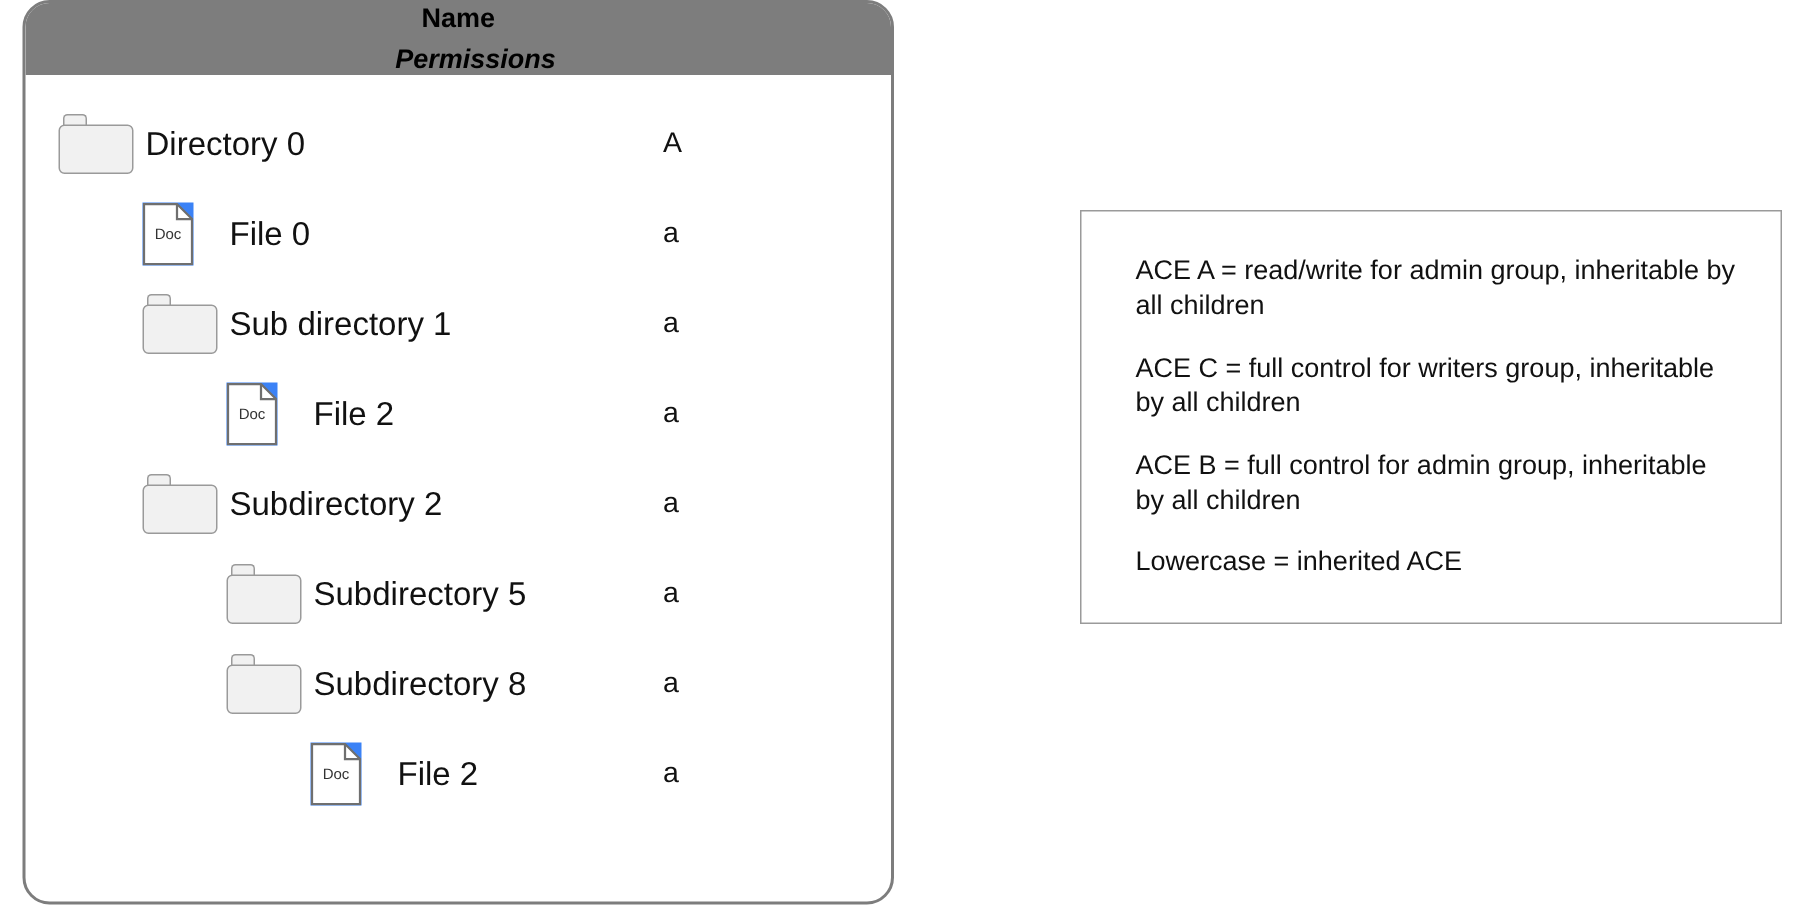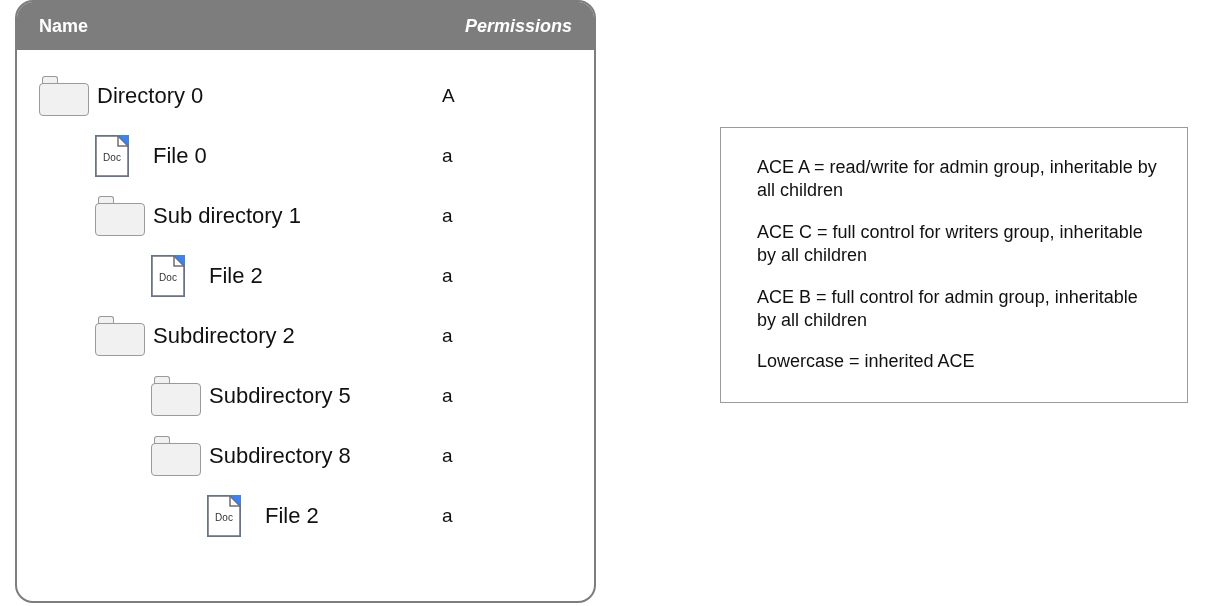--- a/index.html
+++ b/index.html
@@ -21,26 +21,27 @@
     top: 0px;
     width: 581px;
     height: 603px;
     border: 2px solid #7d7d7d;
     border-radius: 18px;
     overflow: hidden;
     background: #fff;
   }
   .tree-header {
     background: #7d7d7d;
-    color: #ffffff;
+    color: #000000;
     font-weight: bold;
     display: flex;
     align-items: center;
     height: 48px;
     padding: 0 22px;
+    flex-direction: column;
   }
   .col-name { flex: 1; }
   .col-perm { width: 130px; text-align: right; font-style: italic; }
   .tree-body {
     padding: 16px 22px 10px 22px;
   }
   .row {
     display: flex;
     align-items: center;
     height: 60px;
@@ -85,21 +86,21 @@
   .doc-icon svg { display: block; }
   .doc-label {
     position: absolute; left: 0; right: 0; top: 52%; transform: translateY(-50%);
     font-size: 10px; text-align: center; color: #333;
   }
 
   
   .legend {
     position: absolute;
     left: 720px;
-    top: 127px;
+    top: 140px;
     width: 468px;
     border: 1.5px solid #9a9a9a;
     padding: 28px 28px 24px 36px;
     font-size: 18px;
     line-height: 1.3;
     background: #fff;
   }
   .legend p { margin-bottom: 18px; }
   .legend p:last-child { margin-bottom: 4px; }
 </style>

